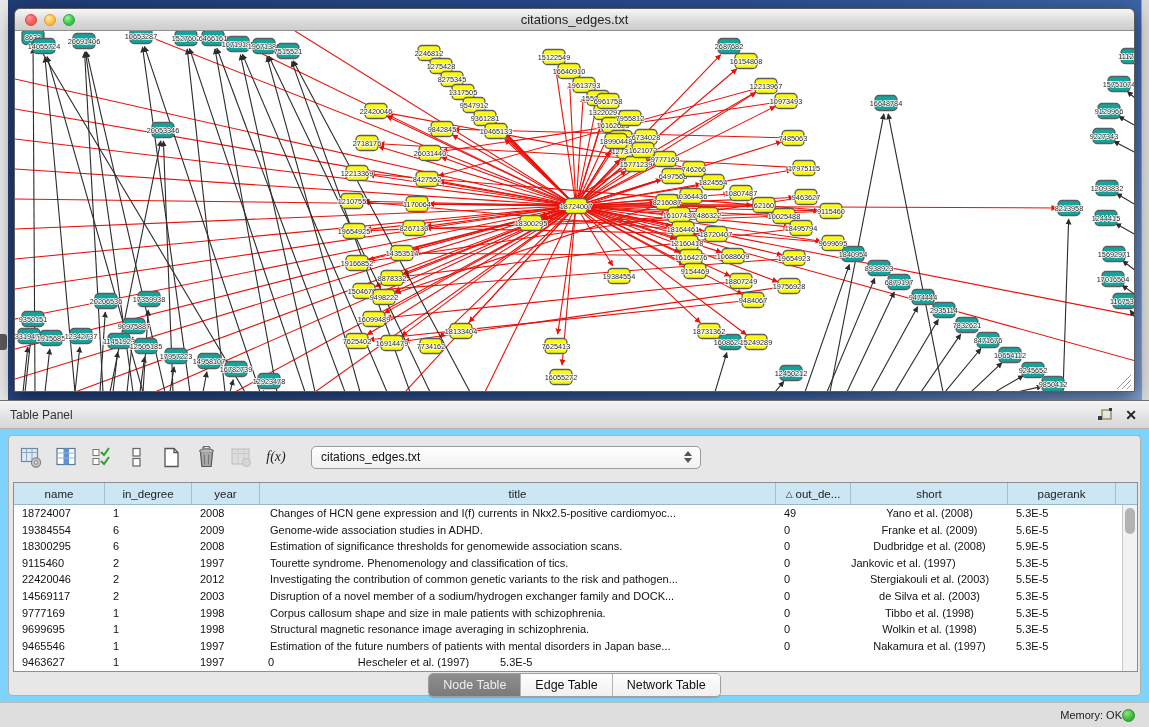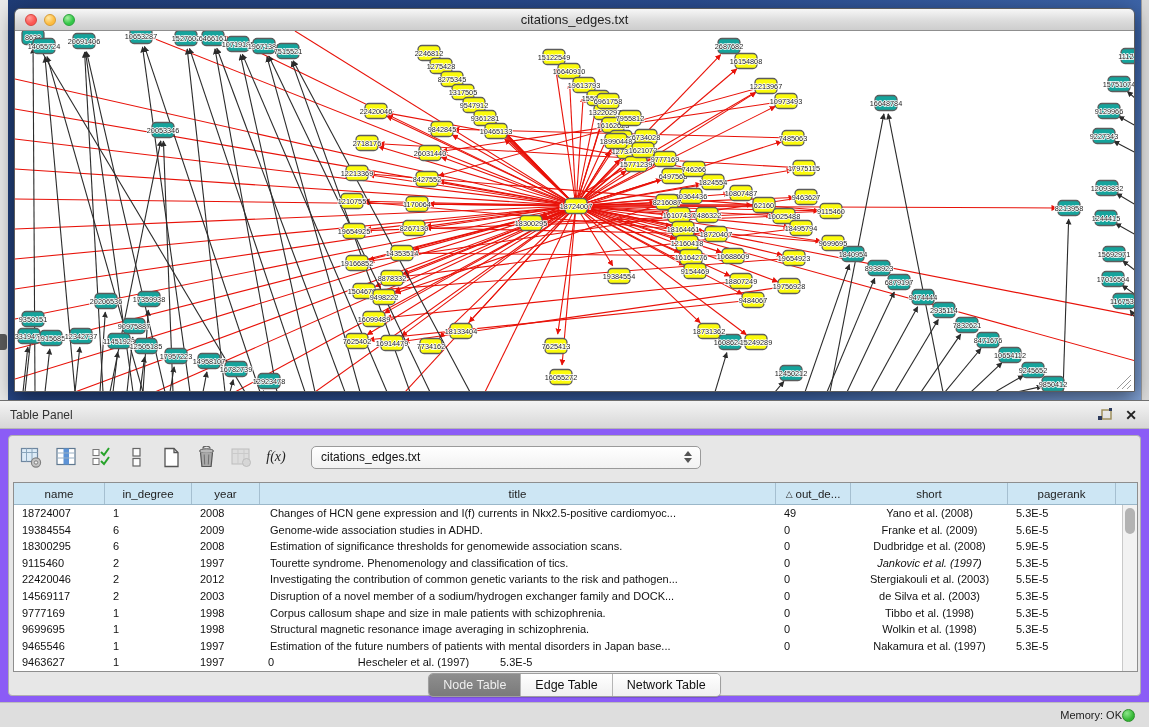--- a/index.html
+++ b/index.html
@@ -21,21 +21,21 @@
   .title { font-size:13px; color:#222; }
   .lights { position:absolute; left:10px; top:5px; display:flex; gap:7px; }
   .light { width:12px; height:12px; border-radius:50%; display:inline-block; }
   .light.red { background:radial-gradient(circle at 35% 30%,#ff9a96,#fc5753 60%); border:1px solid #d8443f;}
   .light.yellow { background:radial-gradient(circle at 35% 30%,#ffe9a8,#fdbc40 60%); border:1px solid #d89c33;}
   .light.green { background:radial-gradient(circle at 35% 30%,#a8f0a0,#33c748 60%); border:1px solid #2aa13c;}
   .canvas { position:relative; width:1121px; height:361px; background:#ffffff; }
   .canvas svg { display:block; }
 
   
-  .bottom { position:absolute; left:0; top:400px; width:1149px; height:327px; background:#8b5cf6;padding-left:8px; }
+  .bottom { position:absolute; left:0; top:400px; width:1149px; height:327px; background:#7dd3fc;padding-left:8px; }
   .tp-header { position:absolute; left:0; top:0; width:1149px; height:29px;
     background:linear-gradient(#f4f4f4,#d7d7d7); border-top:1px solid #6f6f6f; border-bottom:1px solid #b5b5b5;
     display:flex; align-items:center; }
   .tp-title { font-size:12px; color:#333; padding-left:10px; }
   .tp-actions { margin-left:auto; display:flex; align-items:center; gap:12px; padding-right:12px; }
   .tp-actions .xbtn { font-size:14px; font-weight:bold; color:#222; cursor:default; line-height:1; }
 
   .inner-panel { position:absolute; left:8px; top:35px; width:1133px; height:261px;
     background:#e7e7e7; border:1px solid #b0b0b0; border-radius:4px; }
   .toolbar { position:absolute; left:10px; top:6px; height:30px; display:flex; align-items:center; gap:11px; }
@@ -669,21 +669,21 @@
             <div class="td" style="width: 75px; text-align: left; padding-left: 8px;">0</div>
             <div class="td" style="width: 157px; text-align: center; padding-left: 0px;">Dudbridge et al. (2008)</div>
             <div class="td" style="width: 108px; text-align: left; padding-left: 8px;">5.9E-5</div>
           </div>
           <div class="trow">
             <div class="td" style="width: 91px; text-align: left; padding-left: 8px;">9115460</div>
             <div class="td" style="width: 87px; text-align: left; padding-left: 8px;">2</div>
             <div class="td" style="width: 68px; text-align: left; padding-left: 8px;">1997</div>
             <div class="td" style="width: 516px; text-align: left; padding-left: 10px;">Tourette syndrome. Phenomenology and classification of tics.</div>
             <div class="td" style="width: 75px; text-align: left; padding-left: 8px;">0</div>
-            <div class="td" style="width: 157px; text-align: center; padding-left: 0px; font-style: italic;">Jankovic et al. (1997)</div>
+            <div class="td" style="width: 157px; text-align: left; padding-left: 0px;">Jankovic et al. (1997)</div>
             <div class="td" style="width: 108px; text-align: left; padding-left: 8px;">5.3E-5</div>
           </div>
           <div class="trow">
             <div class="td" style="width: 91px; text-align: left; padding-left: 8px;">22420046</div>
             <div class="td" style="width: 87px; text-align: left; padding-left: 8px;">2</div>
             <div class="td" style="width: 68px; text-align: left; padding-left: 8px;">2012</div>
             <div class="td" style="width: 516px; text-align: left; padding-left: 10px;">Investigating the contribution of common genetic variants to the risk and pathogen...</div>
             <div class="td" style="width: 75px; text-align: left; padding-left: 8px;">0</div>
             <div class="td" style="width: 157px; text-align: center; padding-left: 0px;">Stergiakouli et al. (2003)</div>
             <div class="td" style="width: 108px; text-align: left; padding-left: 8px;">5.5E-5</div>

